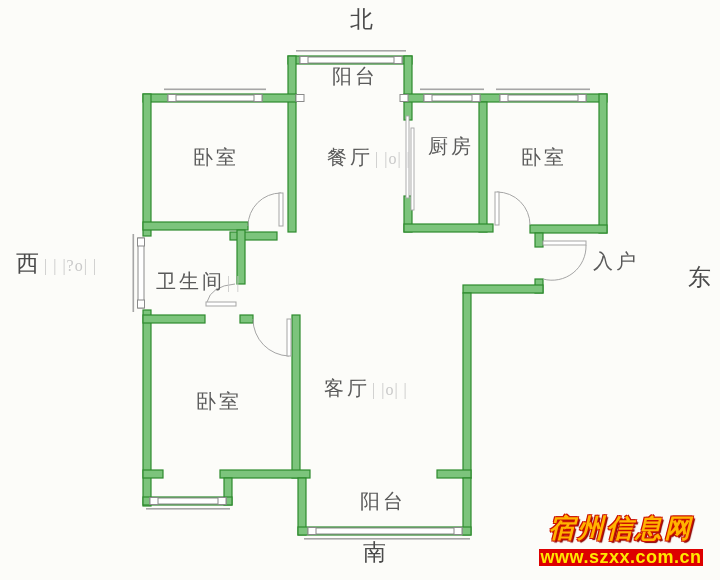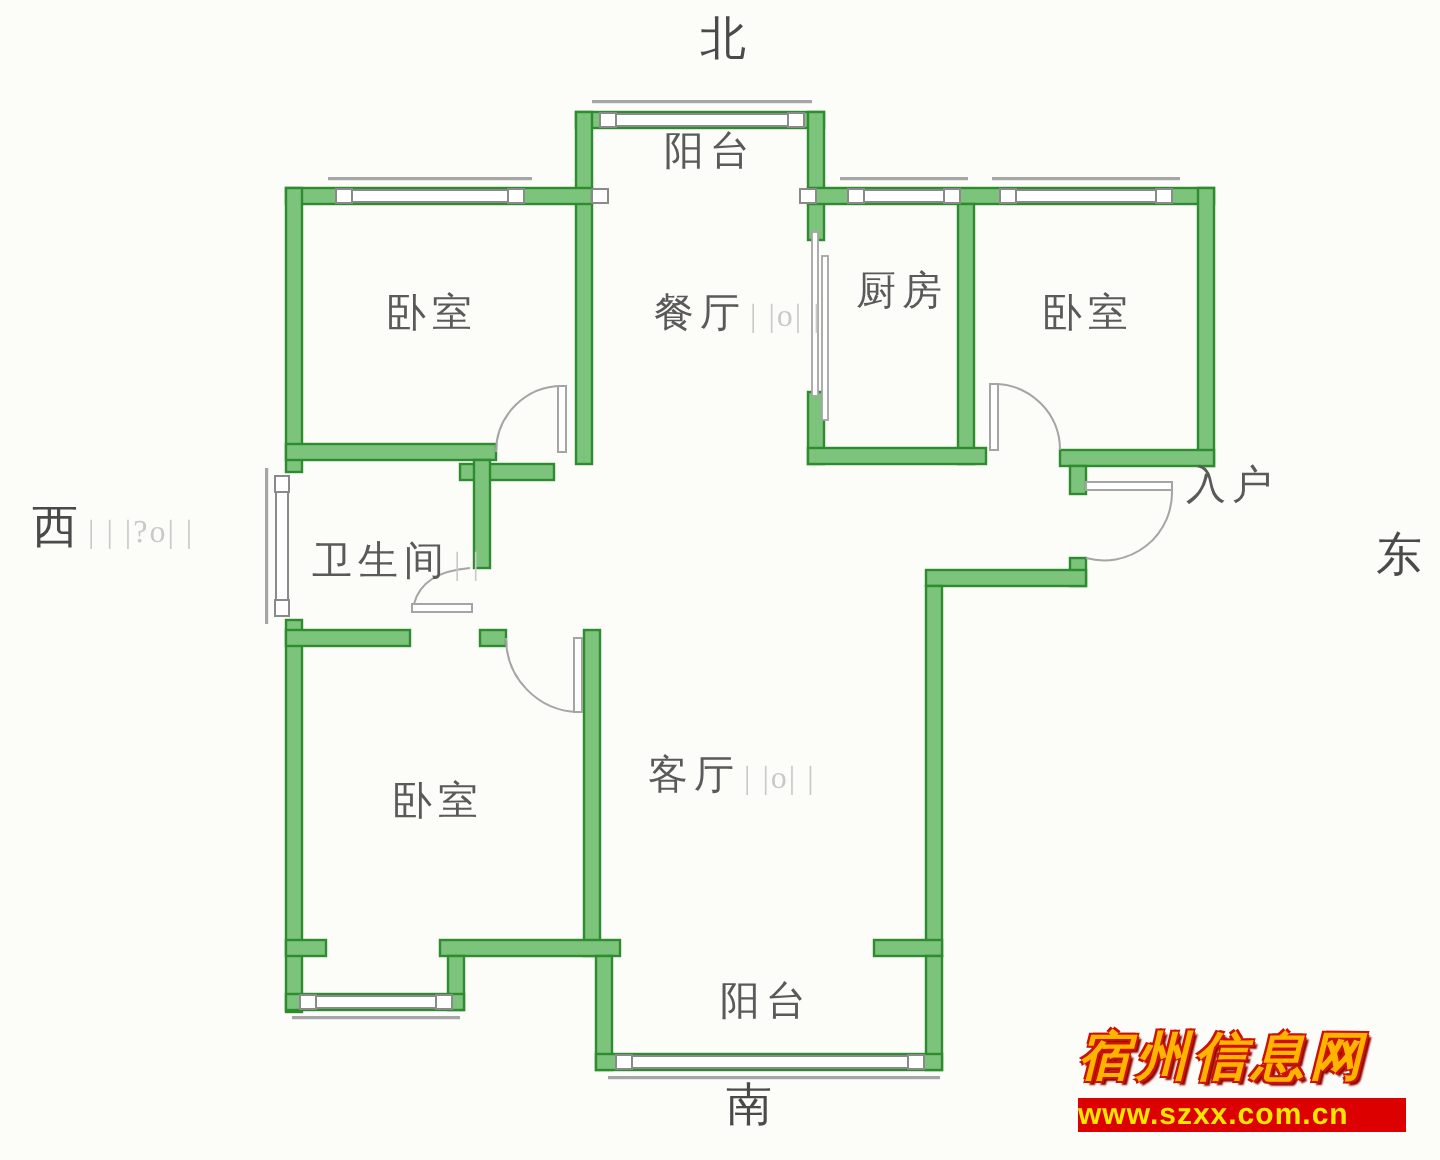--- a/index.html
+++ b/index.html
@@ -15,32 +15,32 @@
   .frameline{fill:var(--frame,#8a8a8a);opacity:.75;}
   .leaf{fill:#ffffff;stroke:var(--door,#9a9a9a);stroke-width:1;}
   .arc{fill:none;stroke:var(--door,#aaaaaa);stroke-width:1;}
   .slide{fill:#ffffff;stroke:var(--door,#9a9a9a);stroke-width:0.9;}
   .lbl{
     position:absolute;color:var(--label,#5a5a5a);font-size:20px;
     letter-spacing:3px;white-space:nowrap;line-height:1;
   }
   .lbl .mark{color:var(--mark,#c9c9c9);font-size:16px;letter-spacing:1px;margin-left:2px;}
   .compass{position:absolute;color:#4a4a4a;font-size:23px;line-height:1;letter-spacing:0;}
-  .watermark{position:absolute;left:539px;top:511px;width:164px;}
+  .watermark{position:absolute;left:539px;top:511px;width:164px;text-align:center;}
   .wm-title{
     font-weight:bold;font-style:italic;font-size:26px;letter-spacing:3px;white-space:nowrap;
     color:var(--wm-title,#ffb400);
     text-shadow:1px 1px 0 var(--wm-outline,#cc1100),-1px -1px 0 var(--wm-outline,#cc1100),
                 1px -1px 0 var(--wm-outline,#cc1100),-1px 1px 0 var(--wm-outline,#cc1100),
                 2px 2px 1px #8a0000;
   }
   .wm-bar{
     margin-top:3px;background:var(--wm-bar,#dd0000);color:var(--wm-url,#ffe600);
     font-family:"Liberation Sans","DejaVu Sans",sans-serif;font-weight:bold;
-    font-size:15px;height:17px;line-height:17px;letter-spacing:0.5px;
+    font-size:18px;height:17px;line-height:17px;letter-spacing:0.5px;
     border-bottom:1px solid #fff;
   }
 </style>
 </head>
 <body>
 
 <svg id="plan" width="720" height="580" viewBox="0 0 720 580">
 
   <g>
     <rect class="wall" x="288" y="56" width="124" height="8"></rect>
@@ -142,21 +142,21 @@
 <div class="compass" style="left:363px;top:541px">南</div>
 <div class="compass" style="left:688px;top:266px">东</div>
 <div class="lbl" style="left:16px;top:252px"><span style="font-size:23px;color:#4a4a4a">西</span><span class="mark">| | |?o| |</span></div>
 
 <div class="lbl" style="left:332px;top:66px">阳台</div>
 <div class="lbl" style="left:193px;top:147px">卧室</div>
 <div class="lbl" style="left:327px;top:147px"><span>餐厅</span><span class="mark">| |o| |</span></div>
 <div class="lbl" style="left:428px;top:136px">厨房</div>
 <div class="lbl" style="left:521px;top:147px">卧室</div>
 <div class="lbl" style="left:156px;top:271px"><span>卫生间</span><span class="mark">| |</span></div>
-<div class="lbl" style="left:593px;top:233px">入户</div>
+<div class="lbl" style="left:593px;top:251px">入户</div>
 <div class="lbl" style="left:196px;top:391px">卧室</div>
 <div class="lbl" style="left:324px;top:378px"><span>客厅</span><span class="mark">| |o| |</span></div>
 <div class="lbl" style="left:360px;top:491px">阳台</div>
 
 <div class="watermark">
   <div class="wm-title">宿州信息网</div>
   <div class="wm-bar">www.szxx.com.cn</div>
 </div>
 
 </body></html>

